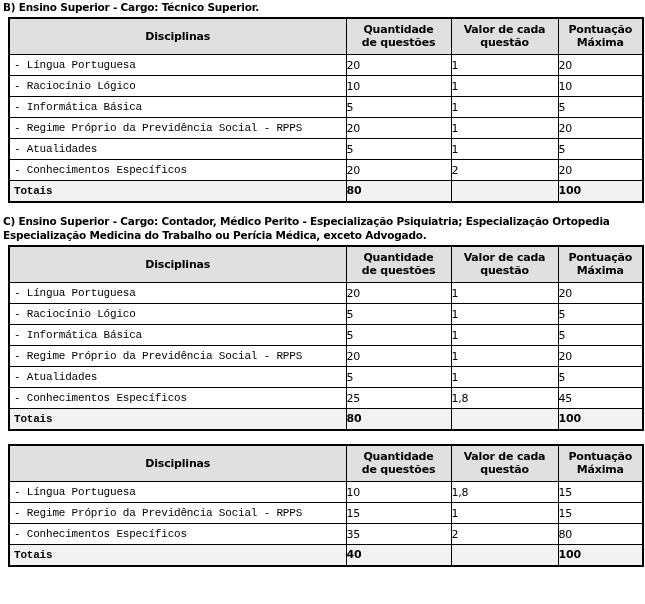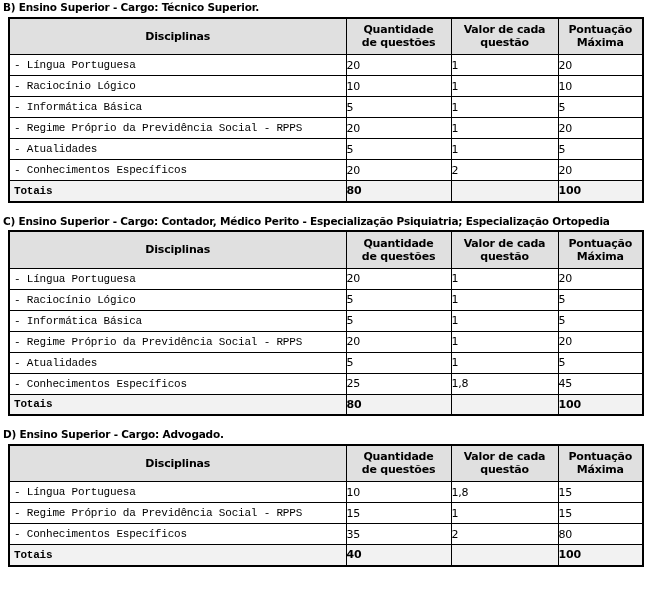--- a/index.html
+++ b/index.html
@@ -132,20 +132,21 @@
           <td class="num">80</td>
           <td class="num"></td>
           <td class="num">100</td>
         </tr>
       </tbody>
     </table>
   </div>
 
   <div class="section">
     <div class="section-title">C) Ensino Superior - Cargo: Contador, Médico Perito - Especialização Psiquiatria; Especialização Ortopedia</div>
+    <div class="section-title">Especialização Medicina do Trabalho ou Perícia Médica, exceto Advogado.</div>
     <table class="grid">
       <colgroup>
           <col class="c1">
           <col class="c2">
           <col class="c3">
           <col class="c4">
         </colgroup>
       <thead>
         <tr>
           <th>Disciplinas</th>
@@ -198,21 +199,20 @@
           <td class="disc">Totais</td>
           <td class="num">80</td>
           <td class="num"></td>
           <td class="num">100</td>
         </tr>
       </tbody>
     </table>
   </div>
 
   <div class="section">
-    <div class="section-title">D) Ensino Superior - Cargo: Advogado.</div>
     <table class="grid">
       <colgroup>
           <col class="c1">
           <col class="c2">
           <col class="c3">
           <col class="c4">
         </colgroup>
       <thead>
         <tr>
           <th>Disciplinas</th>

